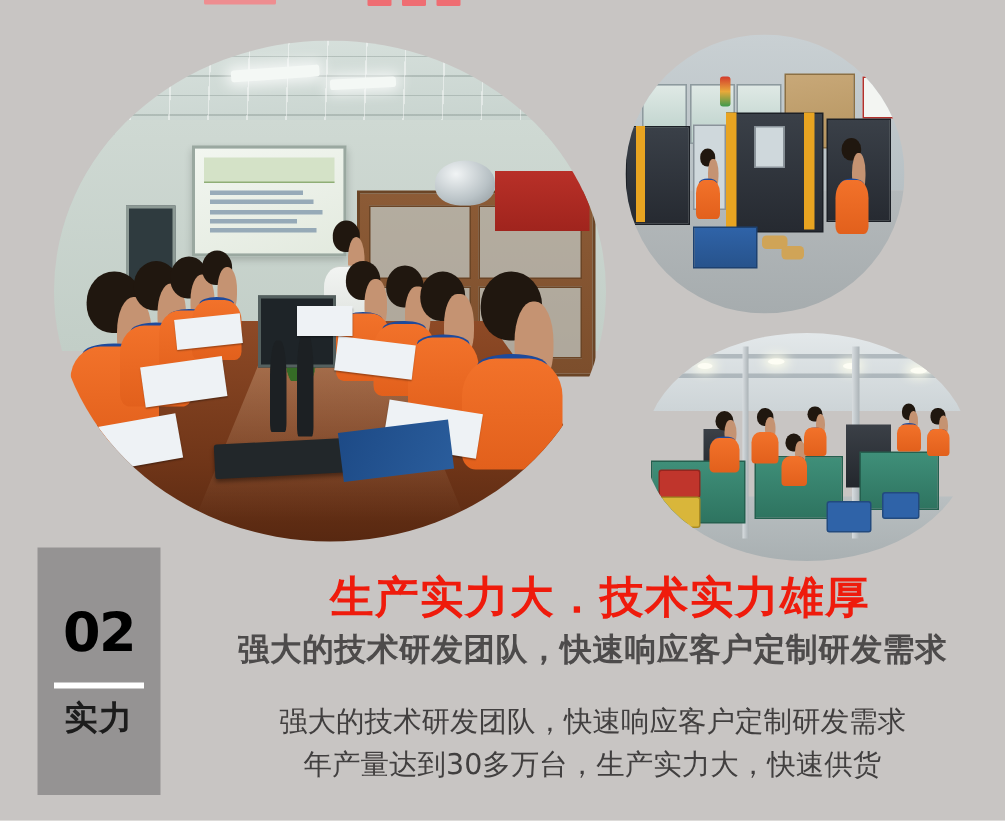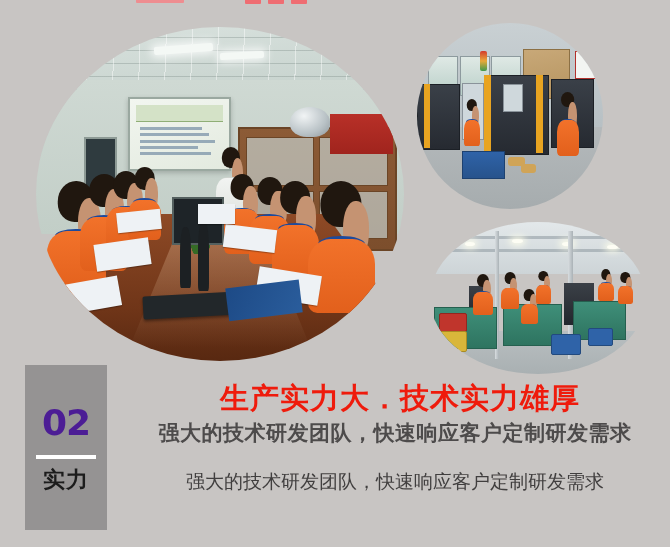--- a/index.html
+++ b/index.html
@@ -359,21 +359,21 @@
     height: 165px;
     background: #959393;
     display: flex;
     flex-direction: column;
     align-items: center;
     justify-content: center;
   }
   #badge .num {
     font-size: 36px;
     font-weight: 700;
-    color: #4c1d95;
+    color: #000000;
     line-height: 1;
     letter-spacing: -1px;
   }
   #badge .rule {
     width: 60px;
     height: 4px;
     background: #ffffff;
     margin: 14px 0 10px 0;
   }
   #badge .word {
@@ -644,16 +644,17 @@
     <div class="num">02</div>
     <div class="rule"></div>
     <div class="word">实力</div>
   </div>
 
   <div id="textblock">
     <div class="headline">生产实力大．技术实力雄厚</div>
     <div class="subhead">强大的技术研发团队，快速响应客户定制研发需求</div>
     <div class="bodylines">
       <div class="bodyline">强大的技术研发团队，快速响应客户定制研发需求</div>
+      <div class="bodyline">年产量达到30多万台，生产实力大，快速供货</div>
     </div>
   </div>
 
 </div>
 
 </body></html>

